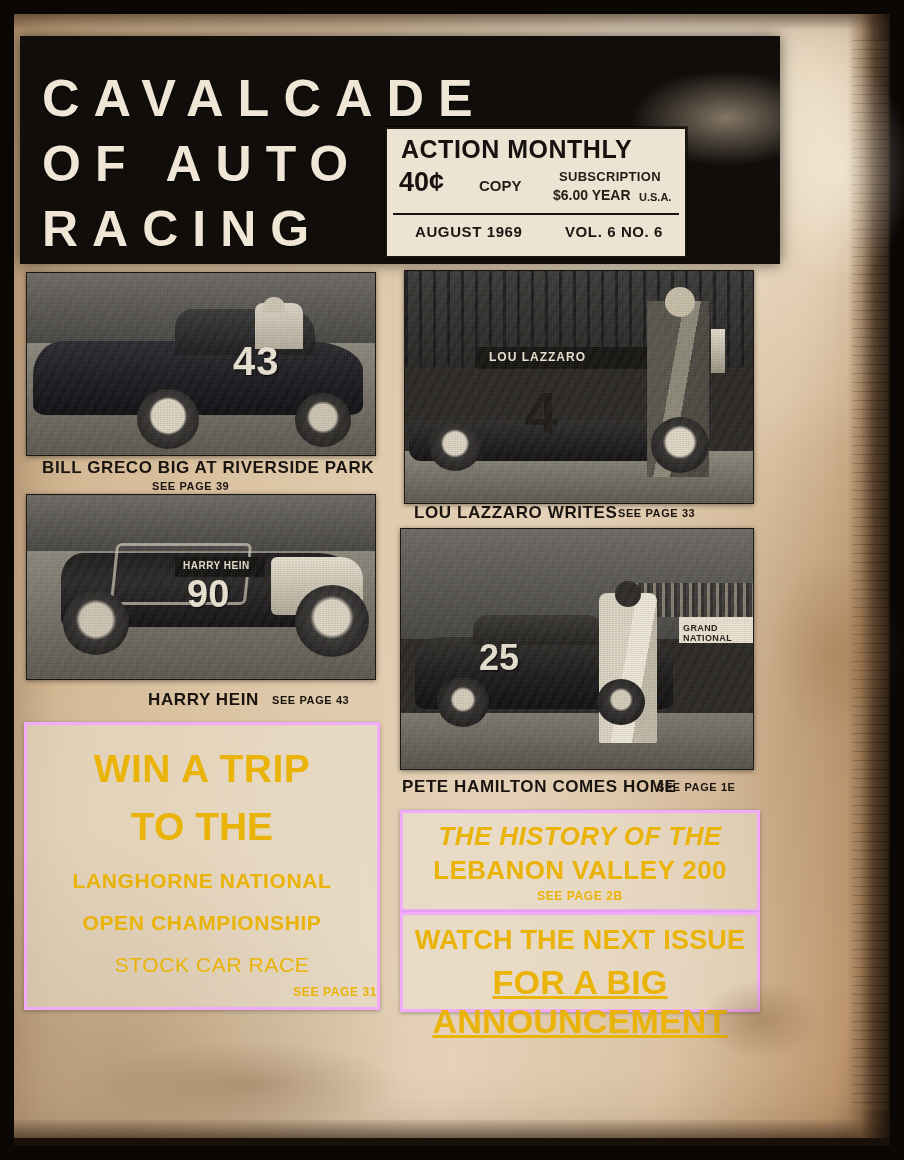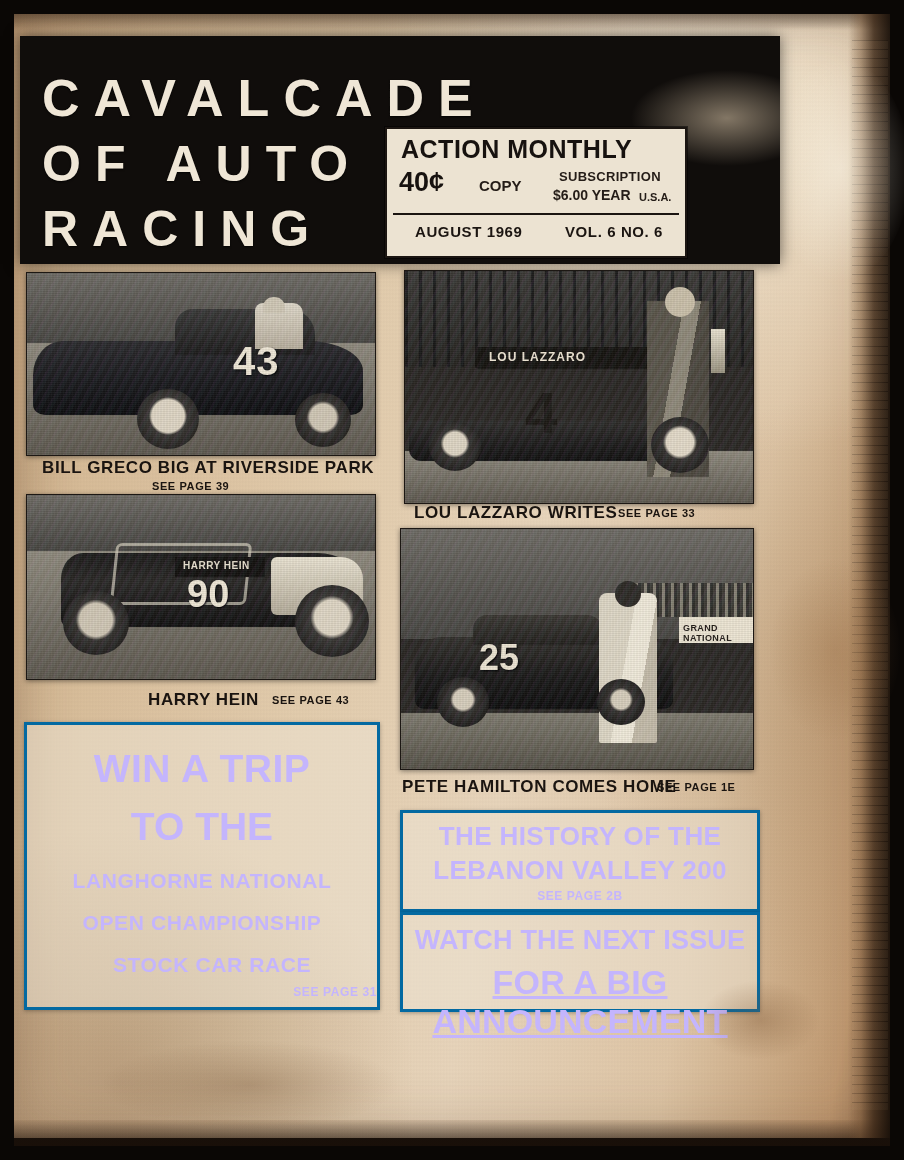--- a/index.html
+++ b/index.html
@@ -407,35 +407,35 @@
   #cap2see { left: 618px; top: 507px; }
   #cap3 { left: 148px; top: 690px; }
   #cap3see { left: 272px; top: 694px; }
   #cap4 { left: 402px; top: 777px; }
   #cap4see { left: 657px; top: 781px; }
 
   
   .box {
     position: absolute;
     background: rgba(236,227,211,0.55);
-    border: 3px solid #0369a1;
+    border: 3px solid #f0abfc;
     box-shadow: 0 1px 4px rgba(0,0,0,.3);
     text-align: center;
-    color: #c4b5fd;
+    color: #eab308;
   }
   #winbox { left: 24px; top: 722px; width: 350px; height: 282px; }
   #winbox .l1 { position:absolute; left:0; right:0; top: 22px; font-size: 39px; font-weight: 700; letter-spacing: .5px; }
   #winbox .l2 { position:absolute; left:0; right:0; top: 80px; font-size: 39px; font-weight: 700; }
   #winbox .l3 { position:absolute; left:0; right:0; top: 144px; font-size: 21px; font-weight: 700; letter-spacing: .6px; }
   #winbox .l4 { position:absolute; left:0; right:0; top: 186px; font-size: 21px; font-weight: 700; letter-spacing: .6px; }
-  #winbox .l5 { position:absolute; left:0; right:0; top: 228px; font-size: 21px; font-weight: 700; letter-spacing: .6px; margin-left: 20px; }
+  #winbox .l5 { position:absolute; left:0; right:0; top: 228px; font-size: 21px; font-weight: 400; letter-spacing: .6px; margin-left: 20px; }
   #winbox .l6 { position:absolute; left:0; right:0; top: 260px; font-size: 12px; font-weight: 700; letter-spacing: .6px; text-align: right; }
 
   #histbox { left: 400px; top: 810px; width: 354px; height: 96px; }
-  #histbox .l1 { position:absolute; left:0; right:0; top: 8px; font-size: 26px; font-weight: 700; letter-spacing: .4px; }
+  #histbox .l1 { position:absolute; left:0; right:0; top: 8px; font-size: 26px; font-weight: 700; letter-spacing: .4px; font-style: italic; }
   #histbox .l2 { position:absolute; left:0; right:0; top: 42px; font-size: 26px; font-weight: 700; letter-spacing: .4px; }
   #histbox .l3 { position:absolute; left:0; right:0; top: 76px; font-size: 12px; font-weight: 700; letter-spacing: .6px; }
 
   #watchbox { left: 400px; top: 912px; width: 354px; height: 94px; }
   #watchbox .l1 { position:absolute; left:0; right:0; top: 10px; font-size: 27px; font-weight: 700; letter-spacing: .2px; }
   #watchbox .l2 { position:absolute; left:0; right:0; top: 48px; font-size: 34px; font-weight: 700; letter-spacing: .2px; text-decoration: underline; }
 
   
   .stain {
     position: absolute;

